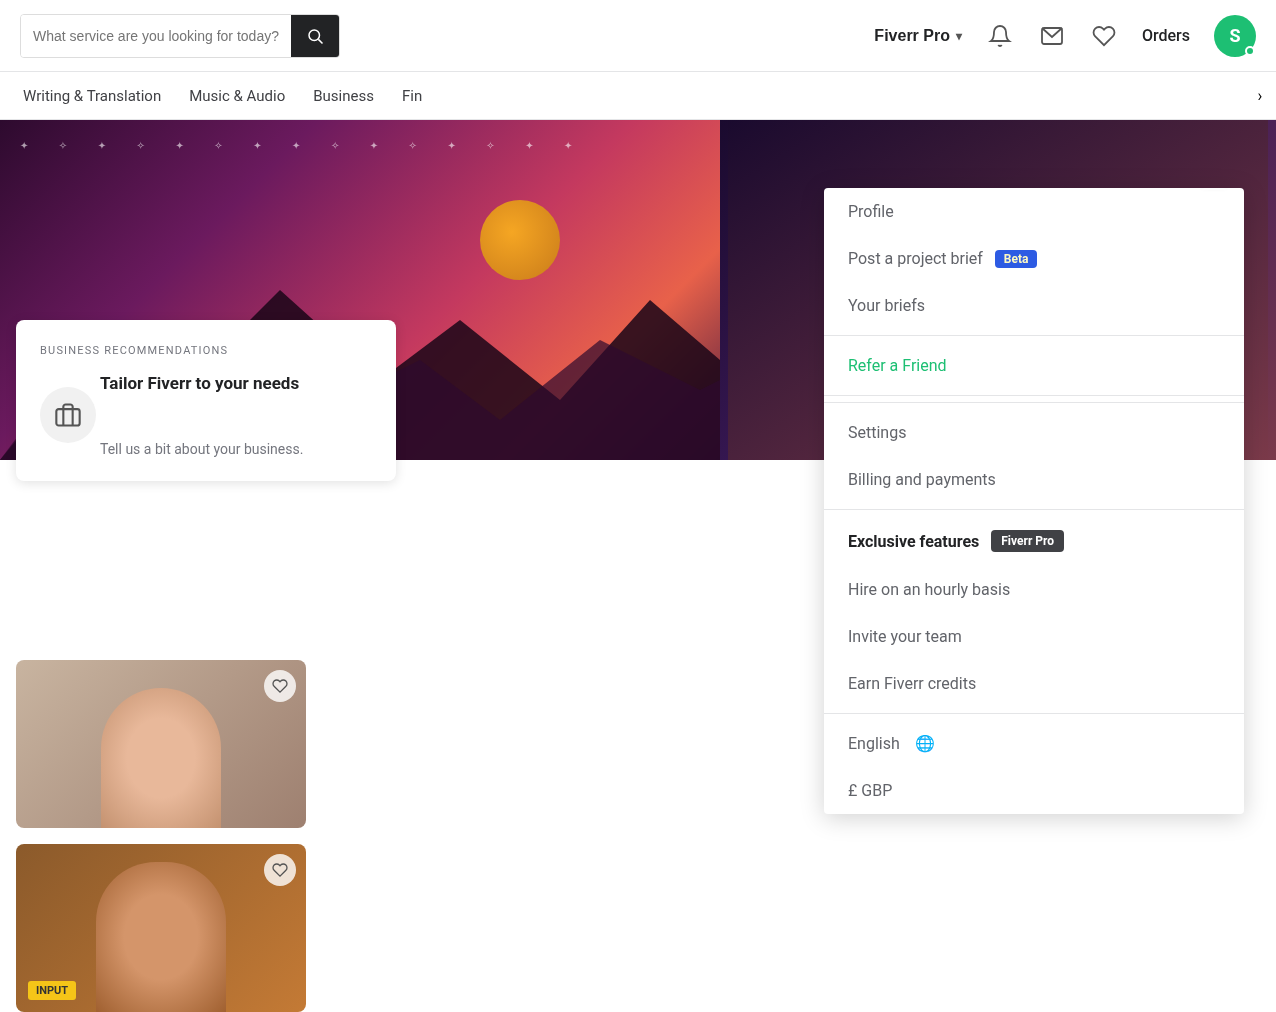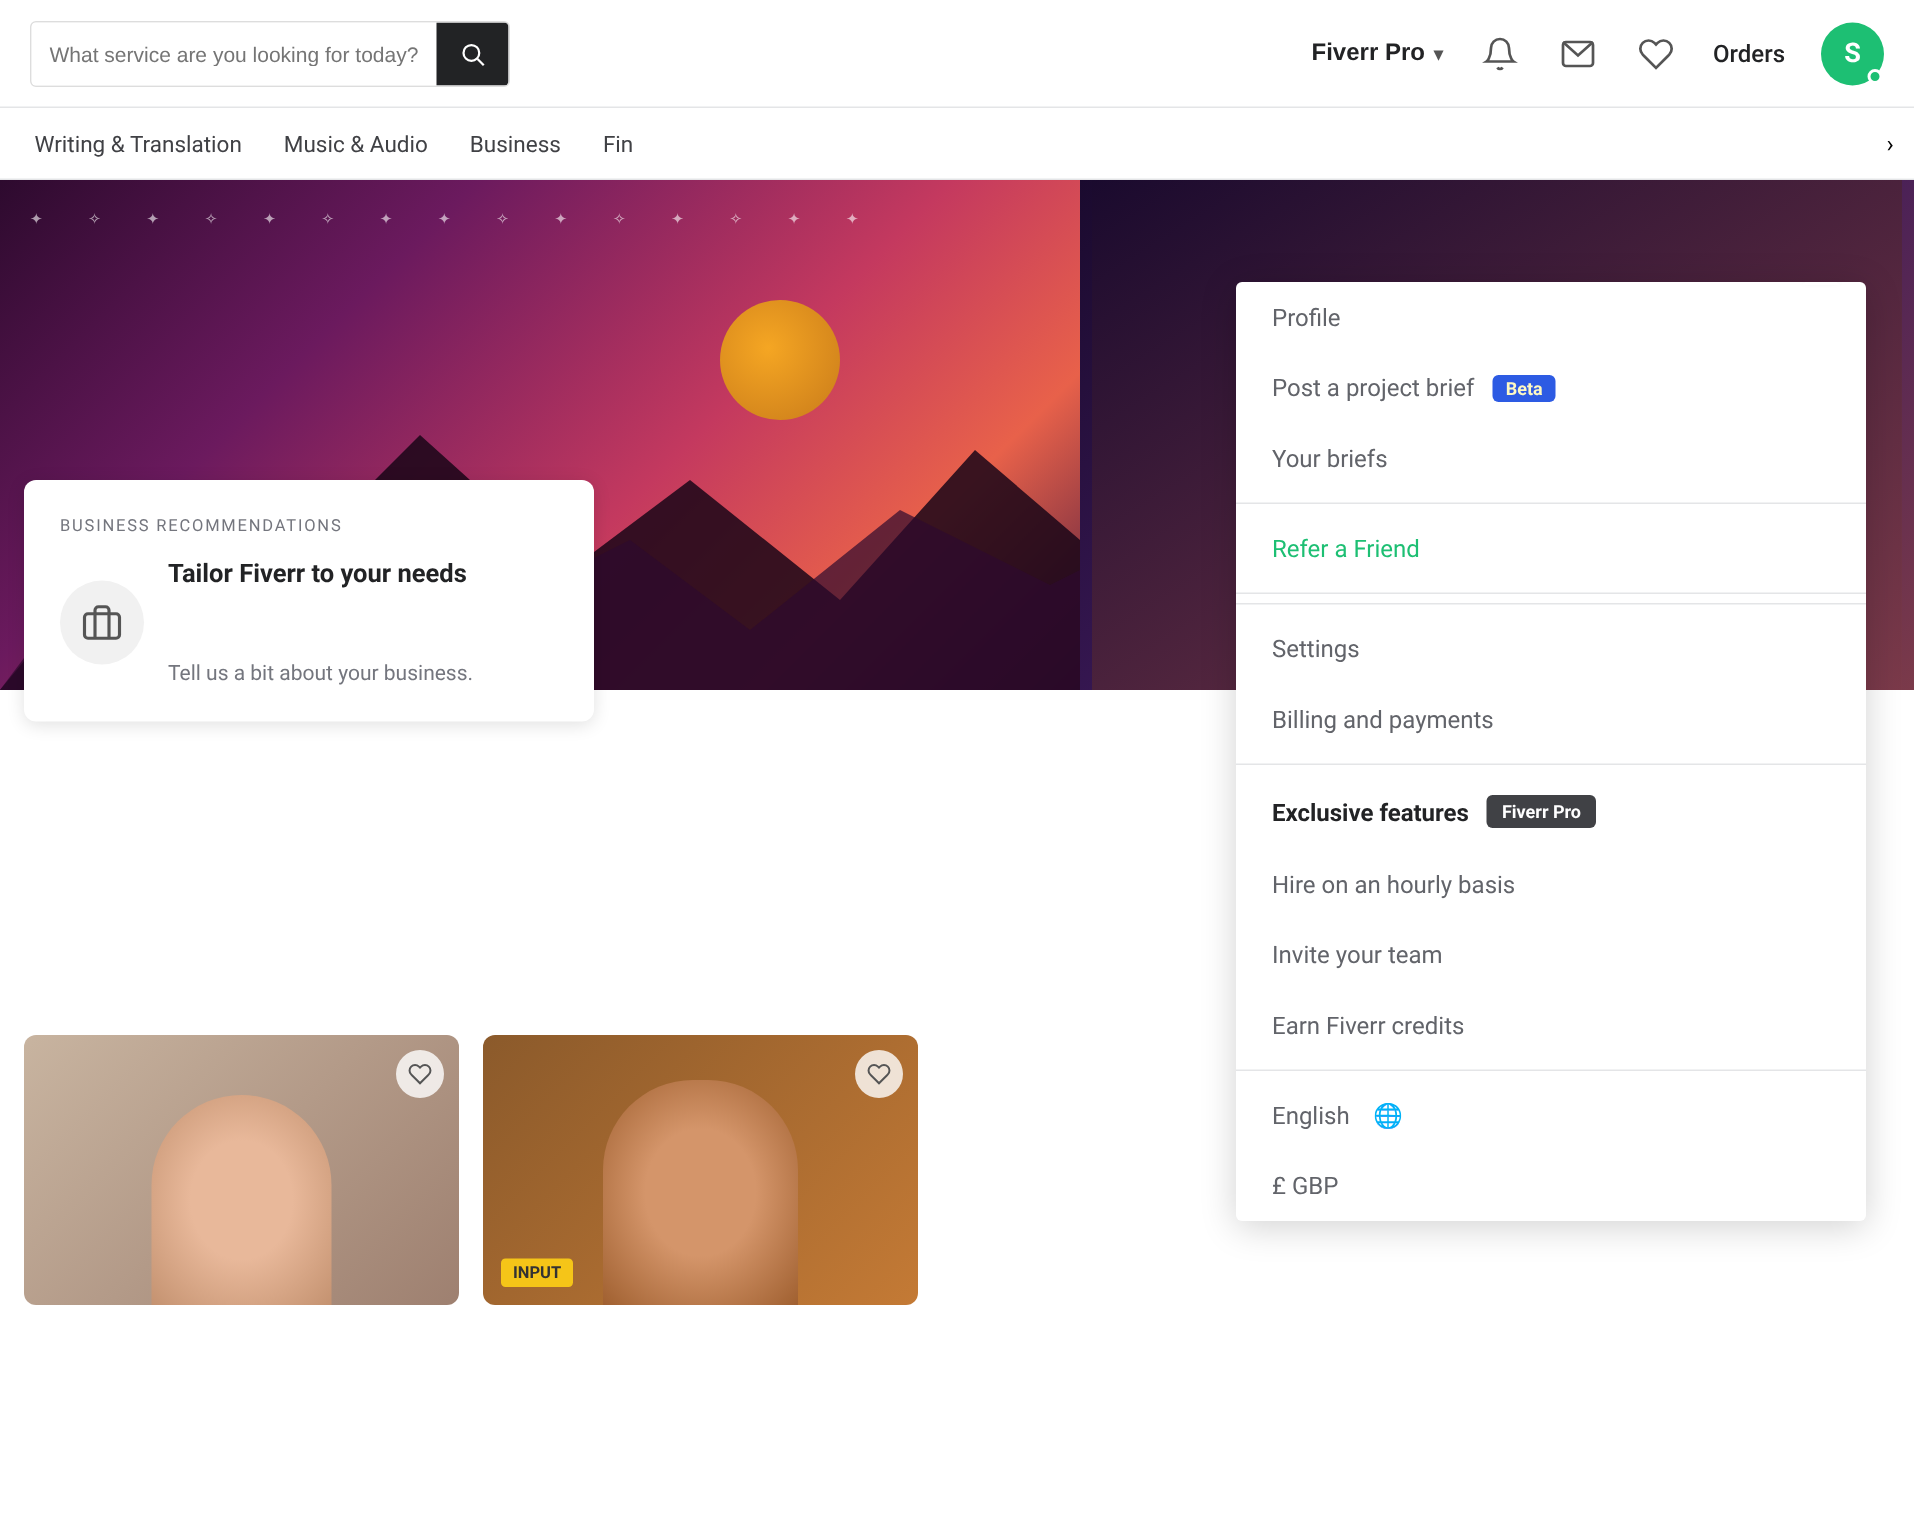--- a/index.html
+++ b/index.html
@@ -37,20 +37,21 @@
       border-radius: 4px;
       overflow: hidden;
     }
     .search-input {
       flex: 1;
       border: none;
       outline: none;
       padding: 0 12px;
       font-size: 14px;
       height: 100%;
+      text-align: center;
     }
     .search-btn {
       width: 48px;
       height: 100%;
       background: #222325;
       display: flex;
       align-items: center;
       justify-content: center;
       cursor: pointer;
       border: none;
@@ -250,21 +251,21 @@
       font-size: 11px;
       font-weight: 400;
       color: #74767e;
       letter-spacing: 1.2px;
       text-transform: uppercase;
       margin-bottom: 16px;
     }
     .biz-rec-content {
       display: flex;
       align-items: center;
-      gap: 16px;
+      gap: 4px;
     }
     .biz-icon-circle {
       width: 56px;
       height: 56px;
       border-radius: 50%;
       background: #f1f1f1;
       display: flex;
       align-items: center;
       justify-content: center;
       flex-shrink: 0;
@@ -531,21 +532,21 @@
           <path d="M16 21V5a2 2 0 0 0-2-2h-4a2 2 0 0 0-2 2v16"></path>
         </svg>
       </div>
       <div>
         <div class="biz-rec-title">Tailor Fiverr to your needs</div>
         <div class="biz-rec-subtitle">Tell us a bit about your business.</div>
       </div>
     </div>
   </div>
 
-  <div class="thumbs-row" style="top: 570px;">
+  <div class="thumbs-row" style="top: 540px; flex-direction: column;">
 
     <div class="thumb-card thumb-card-1">
       <div class="face-1"></div>
       <div class="heart-icon-thumb">
         <svg width="16" height="16" viewBox="0 0 24 24" fill="none" stroke="#555" stroke-width="2">
           <path d="M20.84 4.61a5.5 5.5 0 0 0-7.78 0L12 5.67l-1.06-1.06a5.5 5.5 0 0 0-7.78 7.78l1.06 1.06L12 21.23l7.78-7.78 1.06-1.06a5.5 5.5 0 0 0 0-7.78z"></path>
         </svg>
       </div>
     </div>
 

